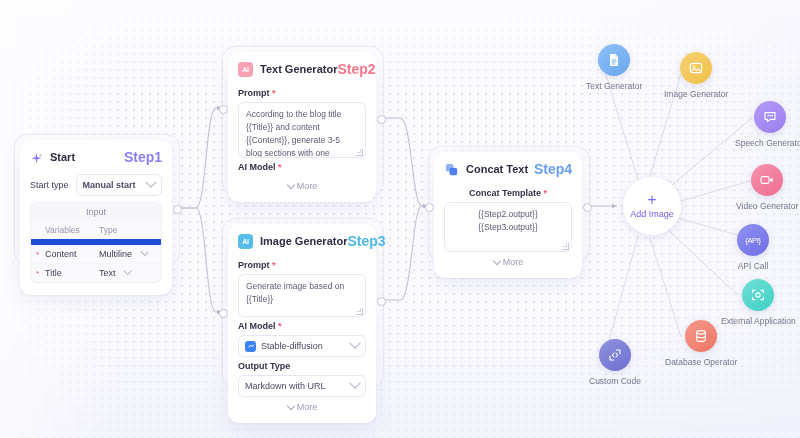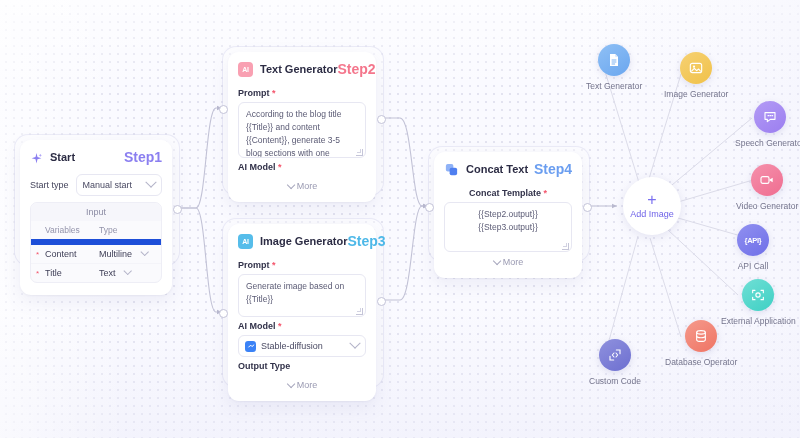--- a/index.html
+++ b/index.html
@@ -359,21 +359,21 @@
           <path d="M12 2 L13.8 9.4 L21 11.5 L13.8 13.6 L12 21 L10.2 13.6 L3 11.5 L10.2 9.4 Z" fill="#8b7ff0"></path>
           <path d="M19 3 L19.8 5.2 L22 6 L19.8 6.8 L19 9 L18.2 6.8 L16 6 L18.2 5.2 Z" fill="#a99ef5"></path>
         </svg>
       </span>
       <span class="node-title">Start</span>
       <span class="node-step" style="color:#8b7ff0;">Step1</span>
     </div>
     <div class="node-body">
       <div class="start-type-row">
         <span class="start-type-label">Start type</span>
-        <div class="select-box" style="flex:1;">
+        <div class="select-box" style="flex:1;font-weight:bold;">
           <span class="select-val">Manual start</span>
           <span class="chev"></span>
         </div>
       </div>
 
       <div class="input-panel">
         <div class="input-panel-title">Input</div>
         <table class="vtable">
           <tbody>
               <tr>
@@ -455,20 +455,24 @@
       <div class="select-box">
         <span class="select-icon" style="background:#3b82f6;">
           <svg viewBox="0 0 24 24" width="8" height="8">
             <path d="M5 15 Q10 7 14 12 Q17 16 20 9" fill="none" stroke="#fff" stroke-width="3" stroke-linecap="round"></path>
           </svg>
         </span>
         <span class="select-val">Stable-diffusion</span>
         <span class="chev"></span>
       </div>
       <div class="field-label">Output Type</div>
+      <div class="select-box">
+        <span class="select-val">Markdown with URL</span>
+        <span class="chev"></span>
+      </div>
       <div class="more-row">
         <span class="more-chev"></span>
         <span>More</span>
       </div>
     </div>
   </div>
   <div class="port" style="left:219px; top:309px;"></div>
   <div class="port" style="left:377px; top:297px;"></div>
 
   <div class="node-outline" style="left:428px; top:146px; width:160px; height:114px;"></div>
@@ -543,21 +547,21 @@
       <svg viewBox="0 0 24 24" width="16" height="16">
         <rect x="3" y="7" width="12" height="10" rx="2.5" fill="none" stroke="#fff" stroke-width="1.7"></rect>
         <path d="M15.5 11.5 L20.5 8.5 v7 l-5-3 Z" fill="#fff"></path>
       </svg>
     </div>
     <span class="radial-lbl">Video Generator</span>
   </div>
 
   <div class="radial" style="left:737px; top:224px;">
     <div class="radial-bub" style="background:linear-gradient(145deg,#9090f0,#6f6fe8);">
-      <span style="color:#fff;font-size:7.5px;font-weight:bold;letter-spacing:-0.3px;">{API}</span>
+      <span style="color:#fff;font-size:7.5px;font-weight:normal;letter-spacing:-0.3px;">{API}</span>
     </div>
     <span class="radial-lbl">API Call</span>
   </div>
 
   <div class="radial" style="left:721px; top:279px;">
     <div class="radial-bub" style="background:linear-gradient(145deg,#6fdfd5,#3fd0c4);">
       <svg viewBox="0 0 24 24" width="16" height="16">
         <path d="M4 8.5 V5 h3.5 M16.5 5 H20 v3.5 M20 15.5 V19 h-3.5 M7.5 19 H4 v-3.5" fill="none" stroke="#fff" stroke-width="1.7" stroke-linecap="round"></path>
         <circle cx="12" cy="12" r="3.2" fill="none" stroke="#fff" stroke-width="1.7"></circle>
       </svg>

